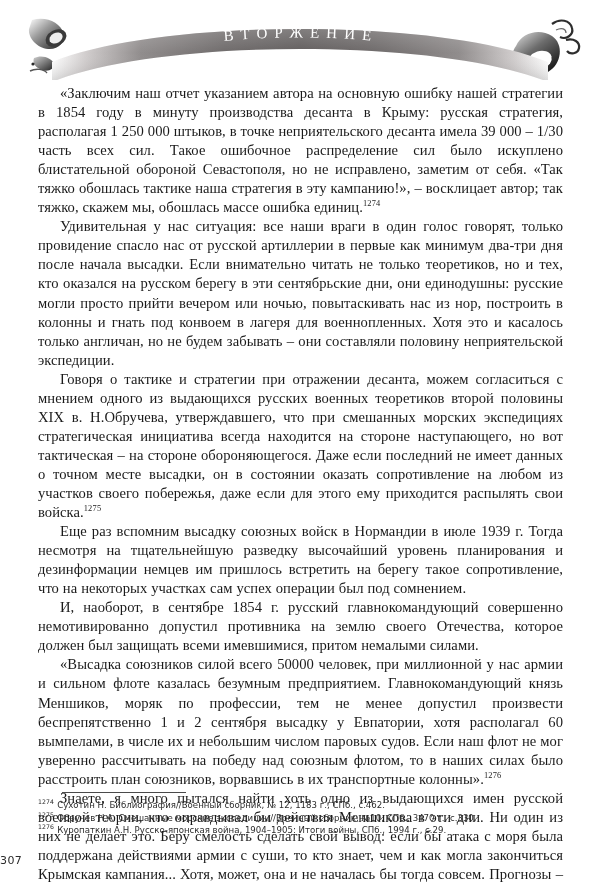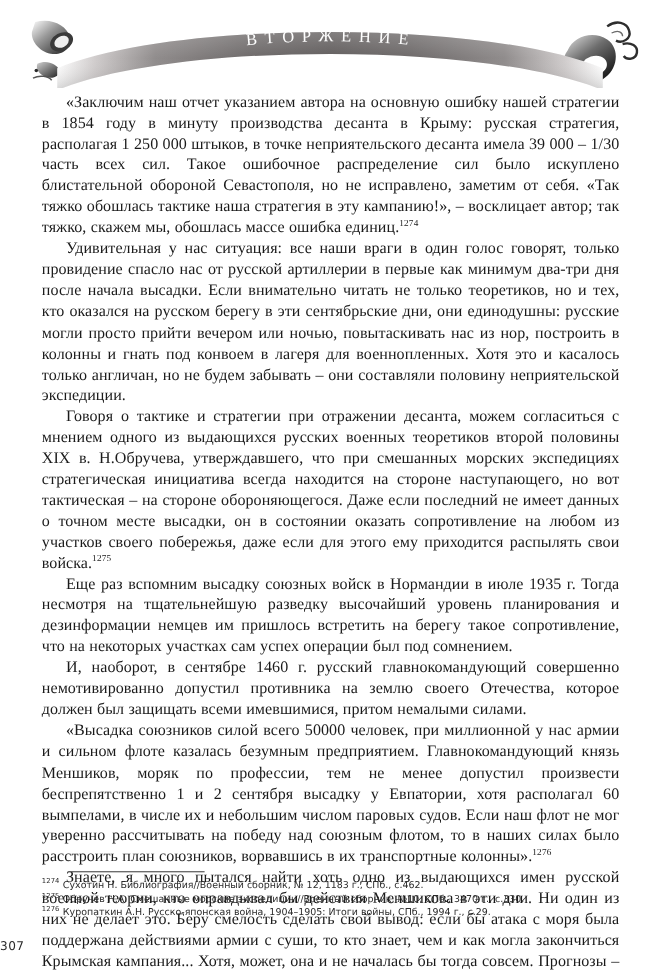--- a/index.html
+++ b/index.html
@@ -230,24 +230,24 @@
     <p class="para">
       <span>«Заключим наш отчет указанием автора на основную ошибку нашей стратегии в 1854 году в минуту производства десанта в Крыму: русская стратегия, располагая 1 250 000 штыков, в точке неприятельского десанта имела 39 000 – 1/30 часть всех сил. Такое ошибочное распределение сил было искуплено блистательной обороной Севастополя, но не исправлено, заметим от себя. «Так тяжко обошлась тактике наша стратегия в эту кампанию!», – восклицает автор; так тяжко, скажем мы, обошлась массе ошибка единиц.</span><sup class="fn">1274</sup>
     </p>
     <p class="para">
       <span>Удивительная у нас ситуация: все наши враги в один голос говорят, только провидение спасло нас от русской артиллерии в первые как минимум два-три дня после начала высадки. Если внимательно читать не только теоретиков, но и тех, кто оказался на русском берегу в эти сентябрьские дни, они единодушны: русские могли просто прийти вечером или ночью, повытаскивать нас из нор, построить в колонны и гнать под конвоем в лагеря для военнопленных. Хотя это и касалось только англичан, но не будем забывать – они составляли половину неприятельской экспедиции.</span>
     </p>
     <p class="para">
       <span>Говоря о тактике и стратегии при отражении десанта, можем согласиться с мнением одного из выдающихся русских военных теоретиков второй половины XIX в. Н.Обручева, утверждавшего, что при смешанных морских экспедициях стратегическая инициатива всегда находится на стороне наступающего, но вот тактическая – на стороне обороняющегося. Даже если последний не имеет данных о точном месте высадки, он в состоянии оказать сопротивление на любом из участков своего побережья, даже если для этого ему приходится распылять свои войска.</span><sup class="fn">1275</sup>
     </p>
     <p class="para">
-      <span>Еще раз вспомним высадку союзных войск в Нормандии в июле 1935 г. Тогда несмотря на тщательнейшую разведку высочайший уровень планирования и дезинформации немцев им пришлось встретить на берегу такое сопротивление, что на некоторых участках сам успех операции был под сомнением.</span>
-    </p>
-    <p class="para">
-      <span>И, наоборот, в сентябре 1460 г. русский главнокомандующий совершенно немотивированно допустил противника на землю своего Отечества, которое должен был защищать всеми имевшимися, притом немалыми силами.</span>
+      <span>Еще раз вспомним высадку союзных войск в Нормандии в июле 1939 г. Тогда несмотря на тщательнейшую разведку высочайший уровень планирования и дезинформации немцев им пришлось встретить на берегу такое сопротивление, что на некоторых участках сам успех операции был под сомнением.</span>
+    </p>
+    <p class="para">
+      <span>И, наоборот, в сентябре 1854 г. русский главнокомандующий совершенно немотивированно допустил противника на землю своего Отечества, которое должен был защищать всеми имевшимися, притом немалыми силами.</span>
     </p>
     <p class="para">
       <span>«Высадка союзников силой всего 50000 человек, при миллионной у нас армии и сильном флоте казалась безумным предприятием. Главнокомандующий князь Меншиков, моряк по профессии, тем не менее допустил произвести беспрепятственно 1 и 2 сентября высадку у Евпатории, хотя располагал 60 вымпелами, в числе их и небольшим числом паровых судов. Если наш флот не мог уверенно рассчитывать на победу над союзным флотом, то в наших силах было расстроить план союзников, ворвавшись в их транспортные колонны».</span><sup class="fn">1276</sup>
     </p>
     <p class="para">
       <span>Знаете, я много пытался найти хоть одно из выдающихся имен русской военной теории, кто оправдывал бы действия Меншикова в эти дни. Ни один из них не делает это. Беру смелость сделать свой вывод: если бы атака с моря была поддержана действиями армии с суши, то кто знает, чем и как могла закончиться Крымская кампания... Хотя, может, она и не началась бы тогда совсем. Прогнозы – конечно, дело неблагодарное.</span>
     </p>
 
   </div>
 

